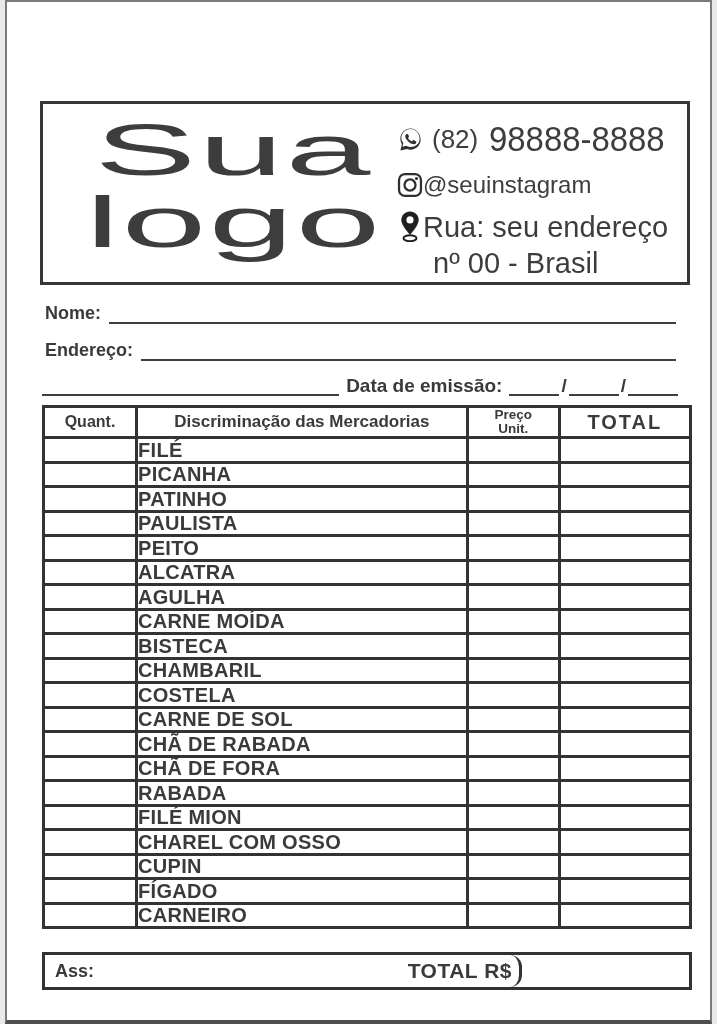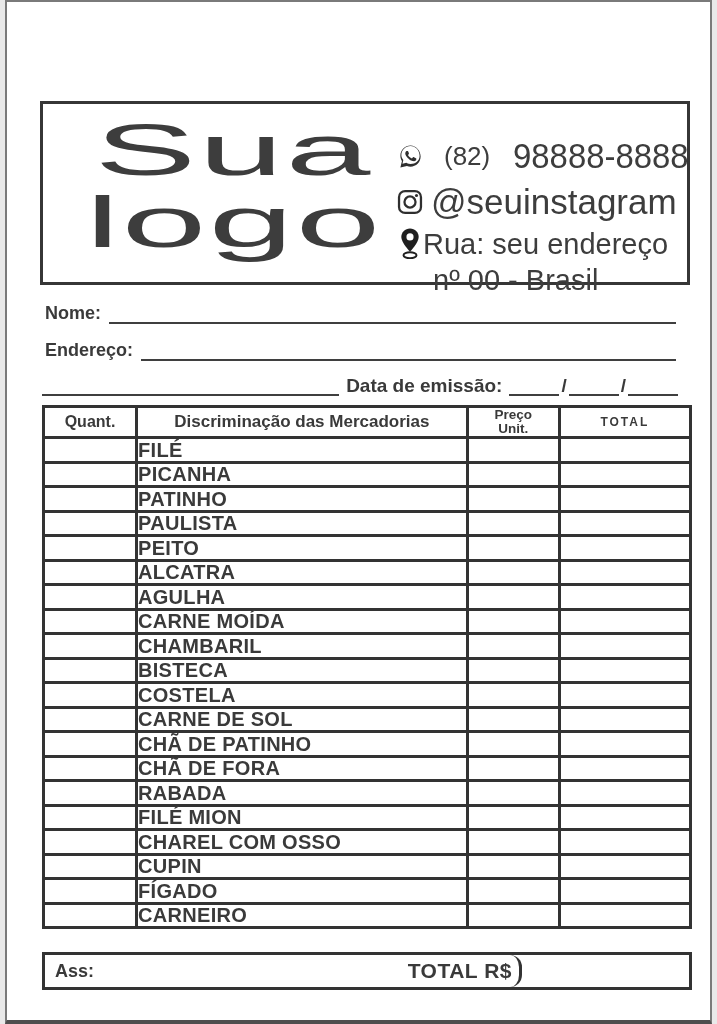--- a/index.html
+++ b/index.html
@@ -24,24 +24,24 @@
   }
   .logo-text {
     position:absolute; left:0; top:10px; width:382px;
     text-align:center; font-size:72px; line-height:72px;
     font-weight:400; color:#3d3d3d; letter-spacing:1px;
   }
   .logo-text .stretch { display:inline-block; transform:scaleX(2.12); transform-origin:50% 50%; white-space:nowrap; }
   .contacts { position:absolute; left:354px; top:12px; width:294px; color:#3d3d3d; }
   .c-line { display:flex; align-items:center; white-space:nowrap; }
   .c-line .icn { flex:0 0 auto; display:flex; align-items:center; }
-  .line-phone { height:46px; gap:20px;margin-top:17px; }
+  .line-phone { height:46px; gap:8px; }
   .line-phone .prefix { font-size:26px; margin-right:3px; }
   .line-phone .number { font-size:35px; transform:scaleX(0.94); transform-origin:left center; }
-  .line-insta { height:46px; gap:8px; font-size:35px;align-items:center; }
+  .line-insta { height:46px; font-size:24px;align-items:center; }
   .line-addr  { height:38px; font-size:29px; }
   .line-addr2 { height:34px; font-size:29px; padding-left:36px; }
 
   
   .field-row {
     position:absolute; left:38px; right:34px; height:22px;
     display:flex; align-items:flex-end;
     font-weight:700; font-size:18px; color:#3a3a3a;
   }
   .row-nome { top:300px; }
@@ -62,21 +62,21 @@
   
   table.items {
     position:absolute; left:35px; top:403px; width:650px;
     border-collapse:collapse; table-layout:fixed;
   }
   table.items th, table.items td { border:3px solid #333333; padding:0; box-sizing:content-box; }
   table.items th { font-weight:700; text-align:center; color:#3a3a3a; height:28px; vertical-align:middle; }
   .h-quant { font-size:16px; }
   .h-item  { font-size:17px; }
   .h-price { font-size:13.5px; line-height:14px; }
-  .h-total { font-size:12px; letter-spacing:2px; }
+  .h-total { font-size:20px; letter-spacing:2px; }
   table.items td { height:21.5px; }
   td.c-item {
     font-weight:700; font-size:20px; letter-spacing:0.3px;
     padding-left:13px; color:#3a3a3a; vertical-align:middle; line-height:1;
   }
 
   
   .footer-box {
     position:absolute; left:35px; top:950px; width:650px; height:38px;
     border:3px solid #333333; box-sizing:border-box; display:flex; background:#fff;
@@ -222,45 +222,45 @@
           <td class="c-total"></td>
         </tr>
         <tr>
           <td class="c-quant"></td>
           <td class="c-item">CARNE MOÍDA</td>
           <td class="c-preco"></td>
           <td class="c-total"></td>
         </tr>
         <tr>
           <td class="c-quant"></td>
+          <td class="c-item">BISTECA</td>
+          <td class="c-preco"></td>
+          <td class="c-total"></td>
+        </tr>
+        <tr>
+          <td class="c-quant"></td>
           <td class="c-item">CHAMBARIL</td>
           <td class="c-preco"></td>
           <td class="c-total"></td>
         </tr>
         <tr>
           <td class="c-quant"></td>
-          <td class="c-item">BISTECA</td>
-          <td class="c-preco"></td>
-          <td class="c-total"></td>
-        </tr>
-        <tr>
-          <td class="c-quant"></td>
           <td class="c-item">COSTELA</td>
           <td class="c-preco"></td>
           <td class="c-total"></td>
         </tr>
         <tr>
           <td class="c-quant"></td>
           <td class="c-item">CARNE DE SOL</td>
           <td class="c-preco"></td>
           <td class="c-total"></td>
         </tr>
         <tr>
           <td class="c-quant"></td>
-          <td class="c-item">CHÃ DE PATINHO</td>
+          <td class="c-item">CHÃ DE RABADA</td>
           <td class="c-preco"></td>
           <td class="c-total"></td>
         </tr>
         <tr>
           <td class="c-quant"></td>
           <td class="c-item">CHÃ DE FORA</td>
           <td class="c-preco"></td>
           <td class="c-total"></td>
         </tr>
         <tr>

